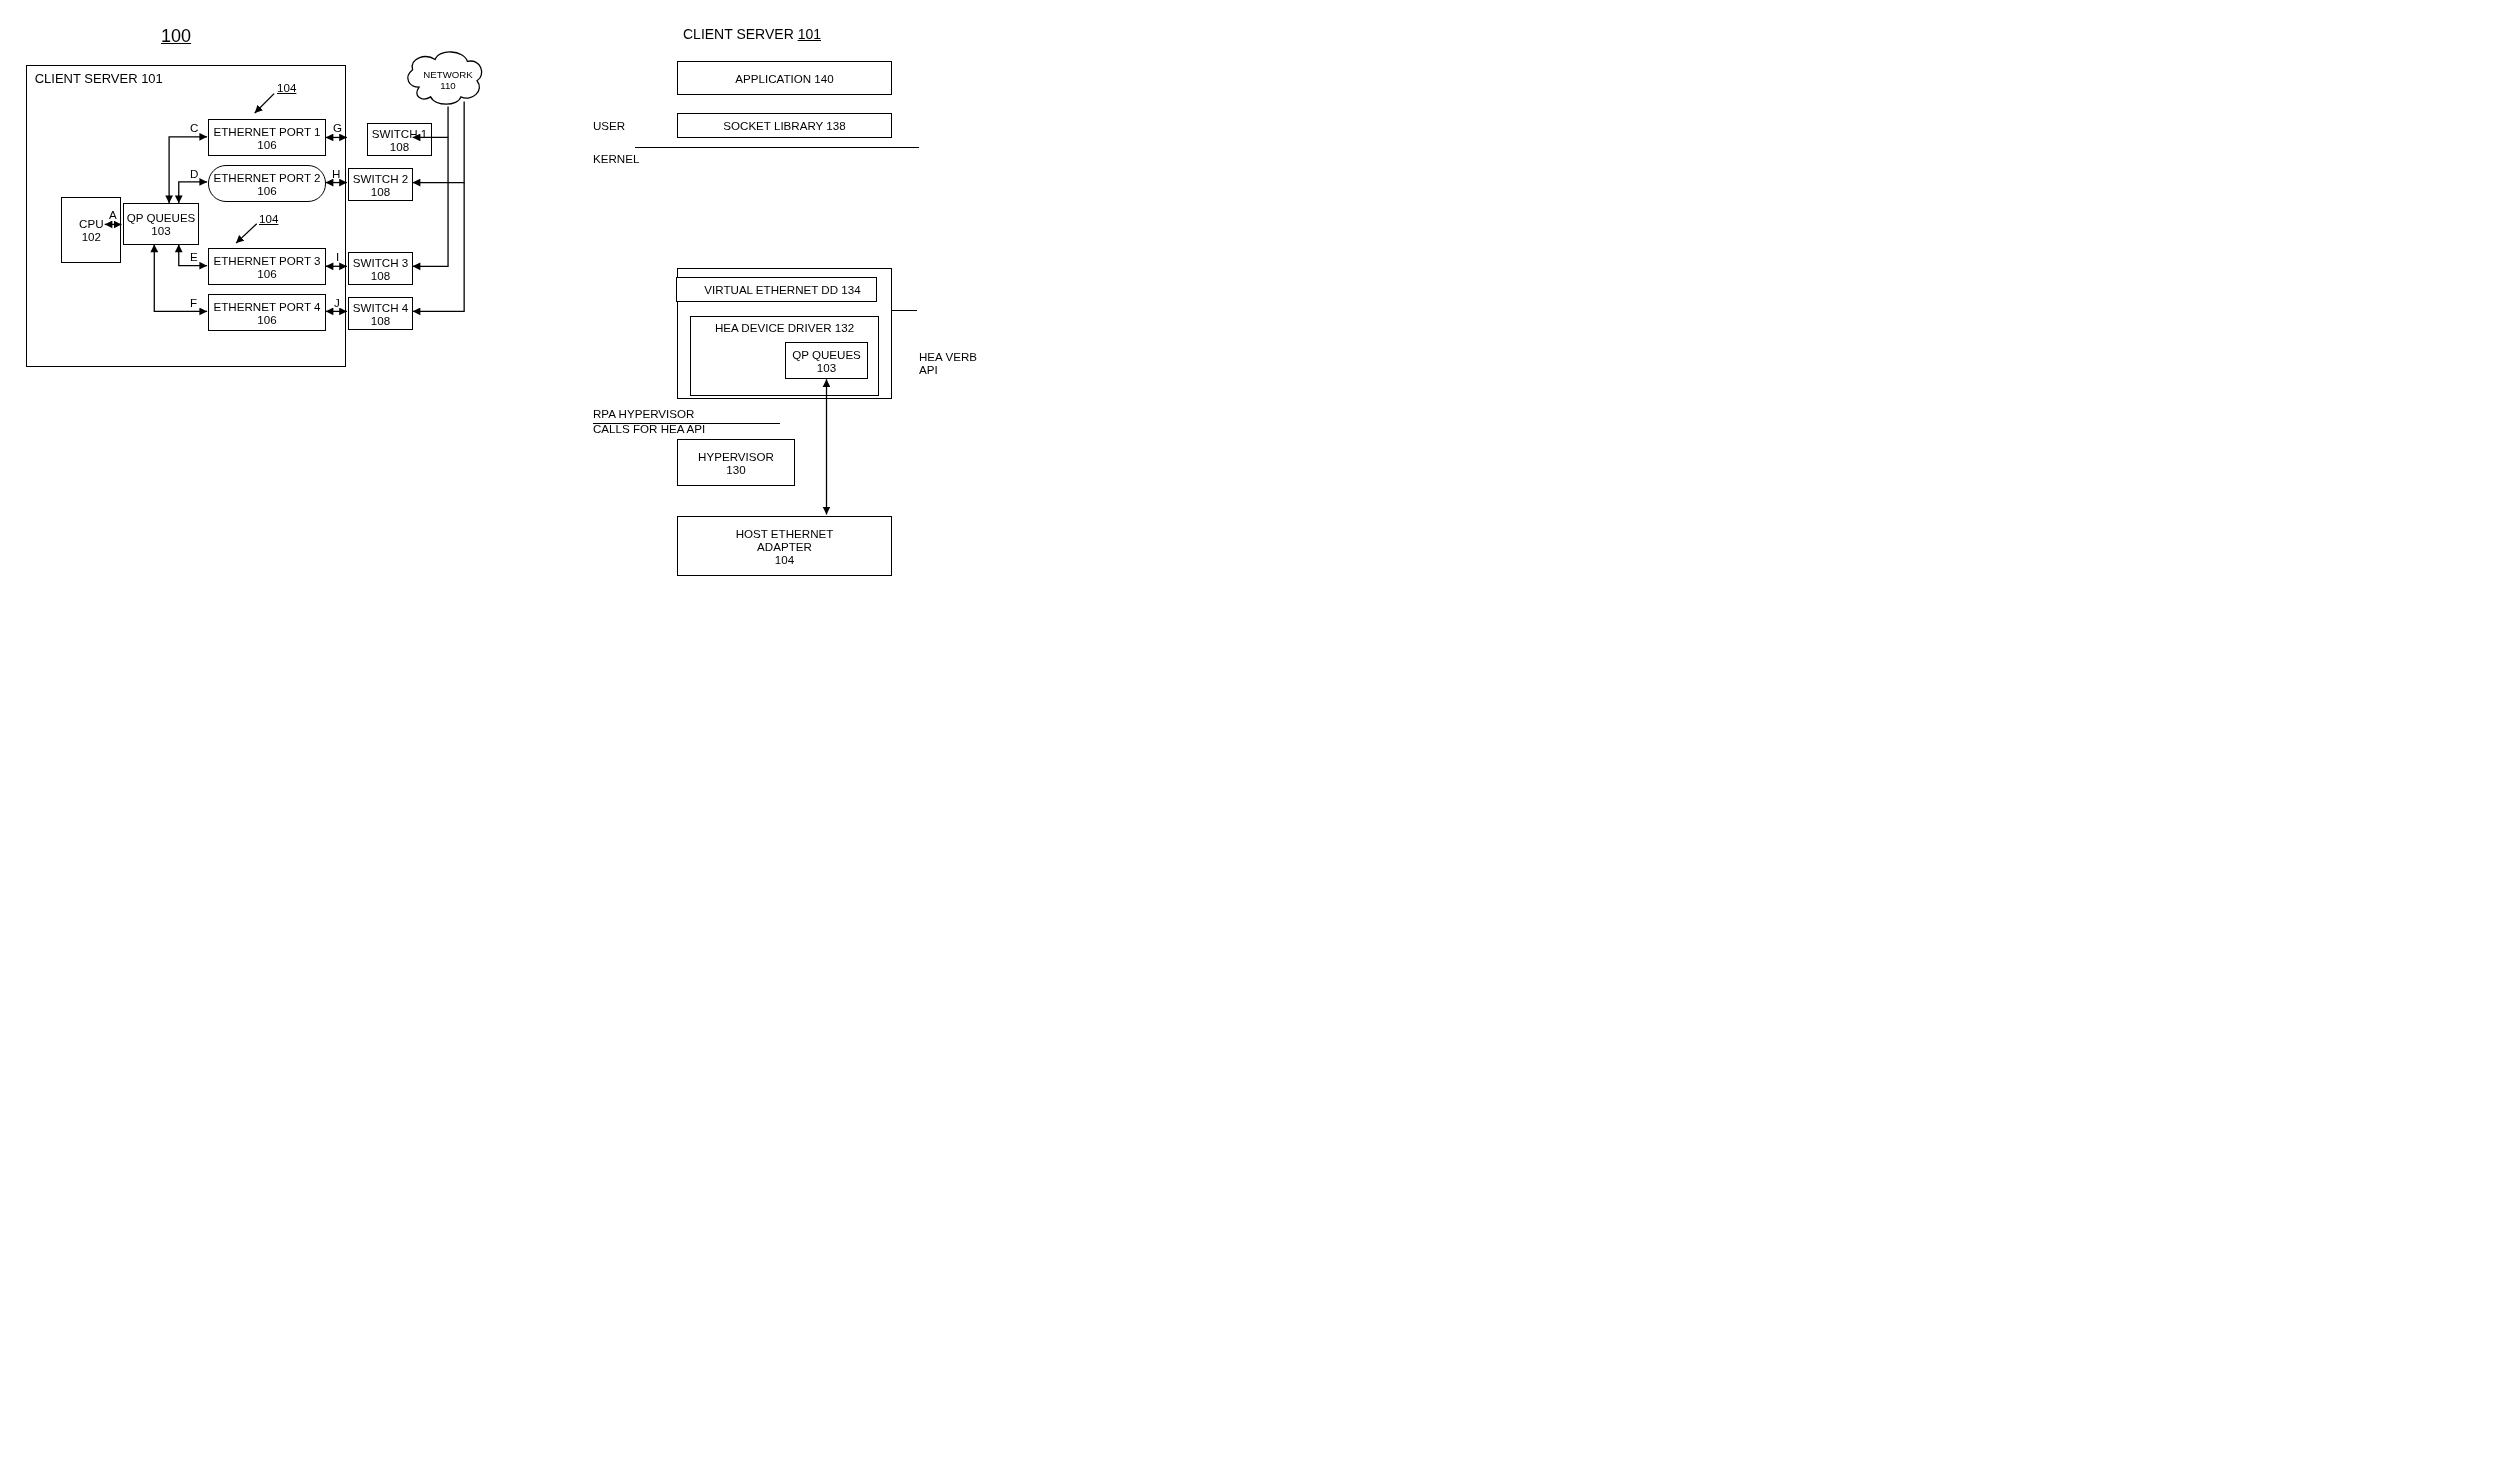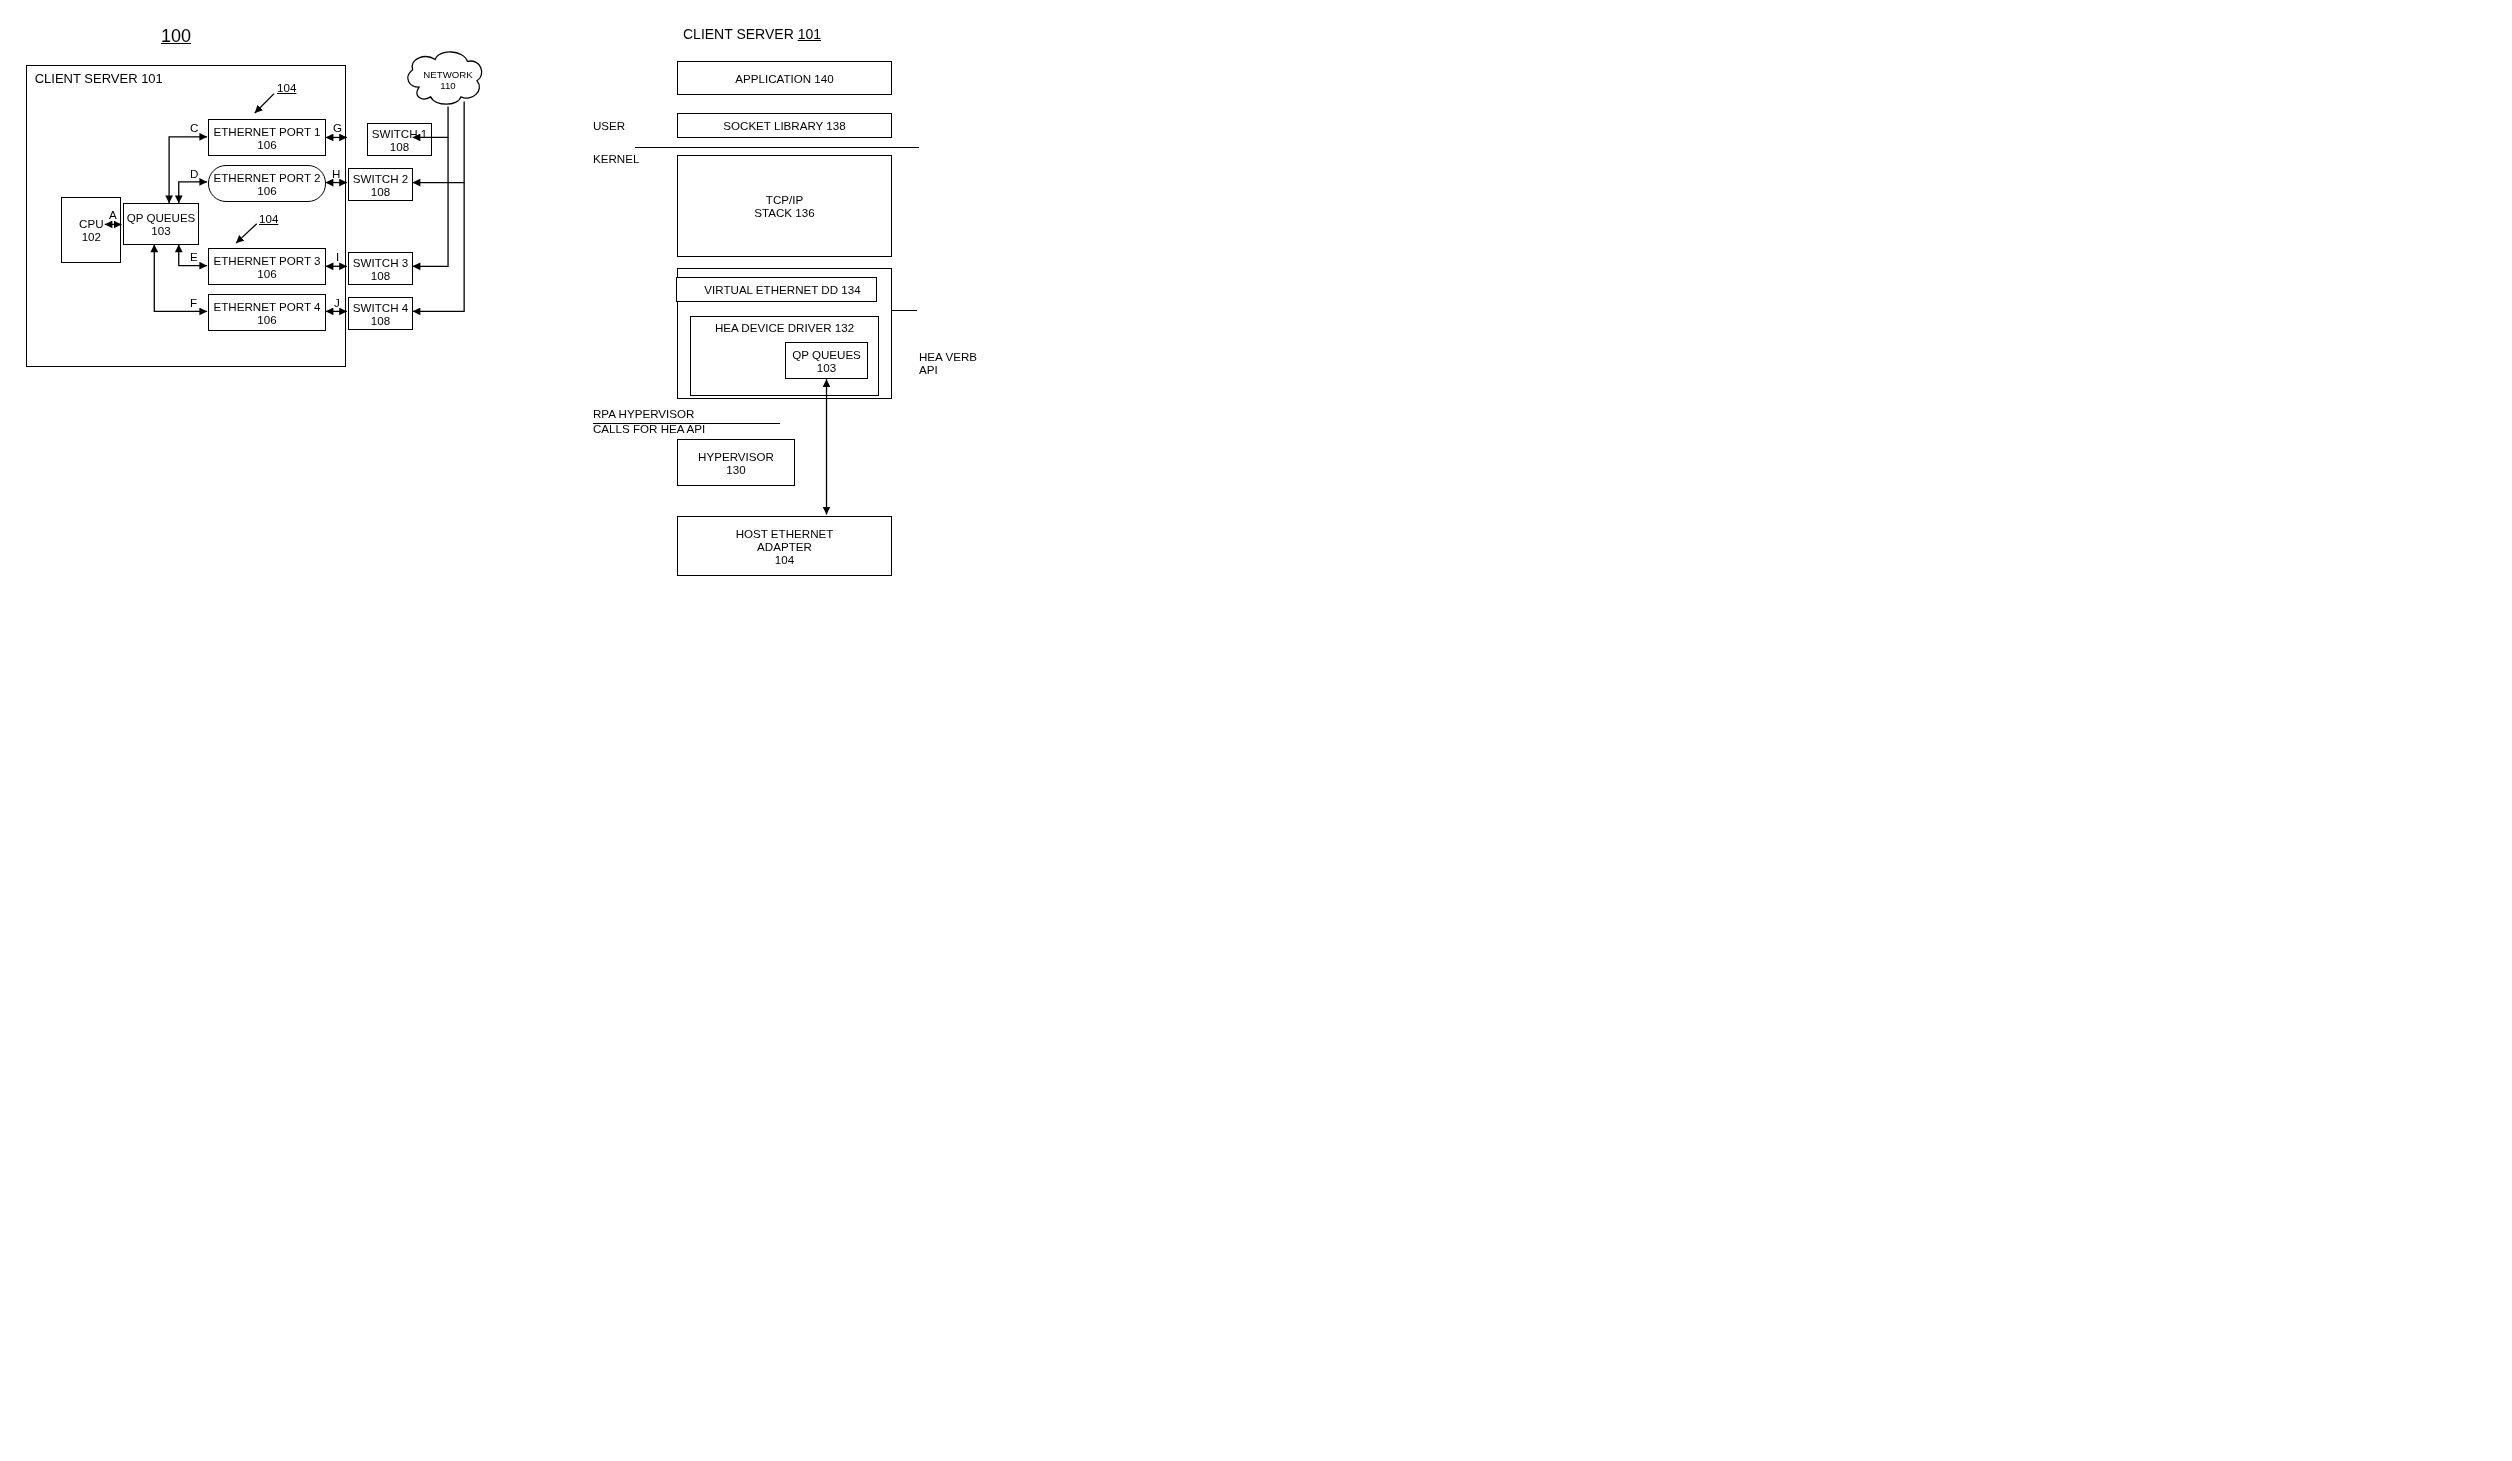--- a/index.html
+++ b/index.html
@@ -184,24 +184,20 @@
     </div>
 
     <div class="box" style="left:84px; top:87px; width:213px; height:22.6px;">
       <span>SOCKET LIBRARY 138</span>
     </div>
 
     <div class="label" style="left:0px; top:93px;">USER</div>
     <div class="hline" style="left:42px; top:121px; width:284px;"></div>
     <div class="label" style="left:0px; top:126px;">KERNEL</div>
 
-    <div class="box" style="left:84px; top:129px; width:213px; height:100px;">
-      <span>TCP/IP</span>
-      <span>STACK 136</span>
-    </div>
 
     <div class="box" style="left:84px; top:242px; width:213px; height:129px; justify-content:flex-start;"></div>
 
     <div class="box" style="left:83px; top:251px; width:187px; height:22.6px;padding-left:12px;">
       <span>VIRTUAL ETHERNET DD 134</span>
     </div>
 
     <div class="box" style="left:97px; top:290px; width:187px; height:74px; justify-content:flex-start; padding-top:3.9px;">
       <span>HEA DEVICE DRIVER 132</span>
     </div>

